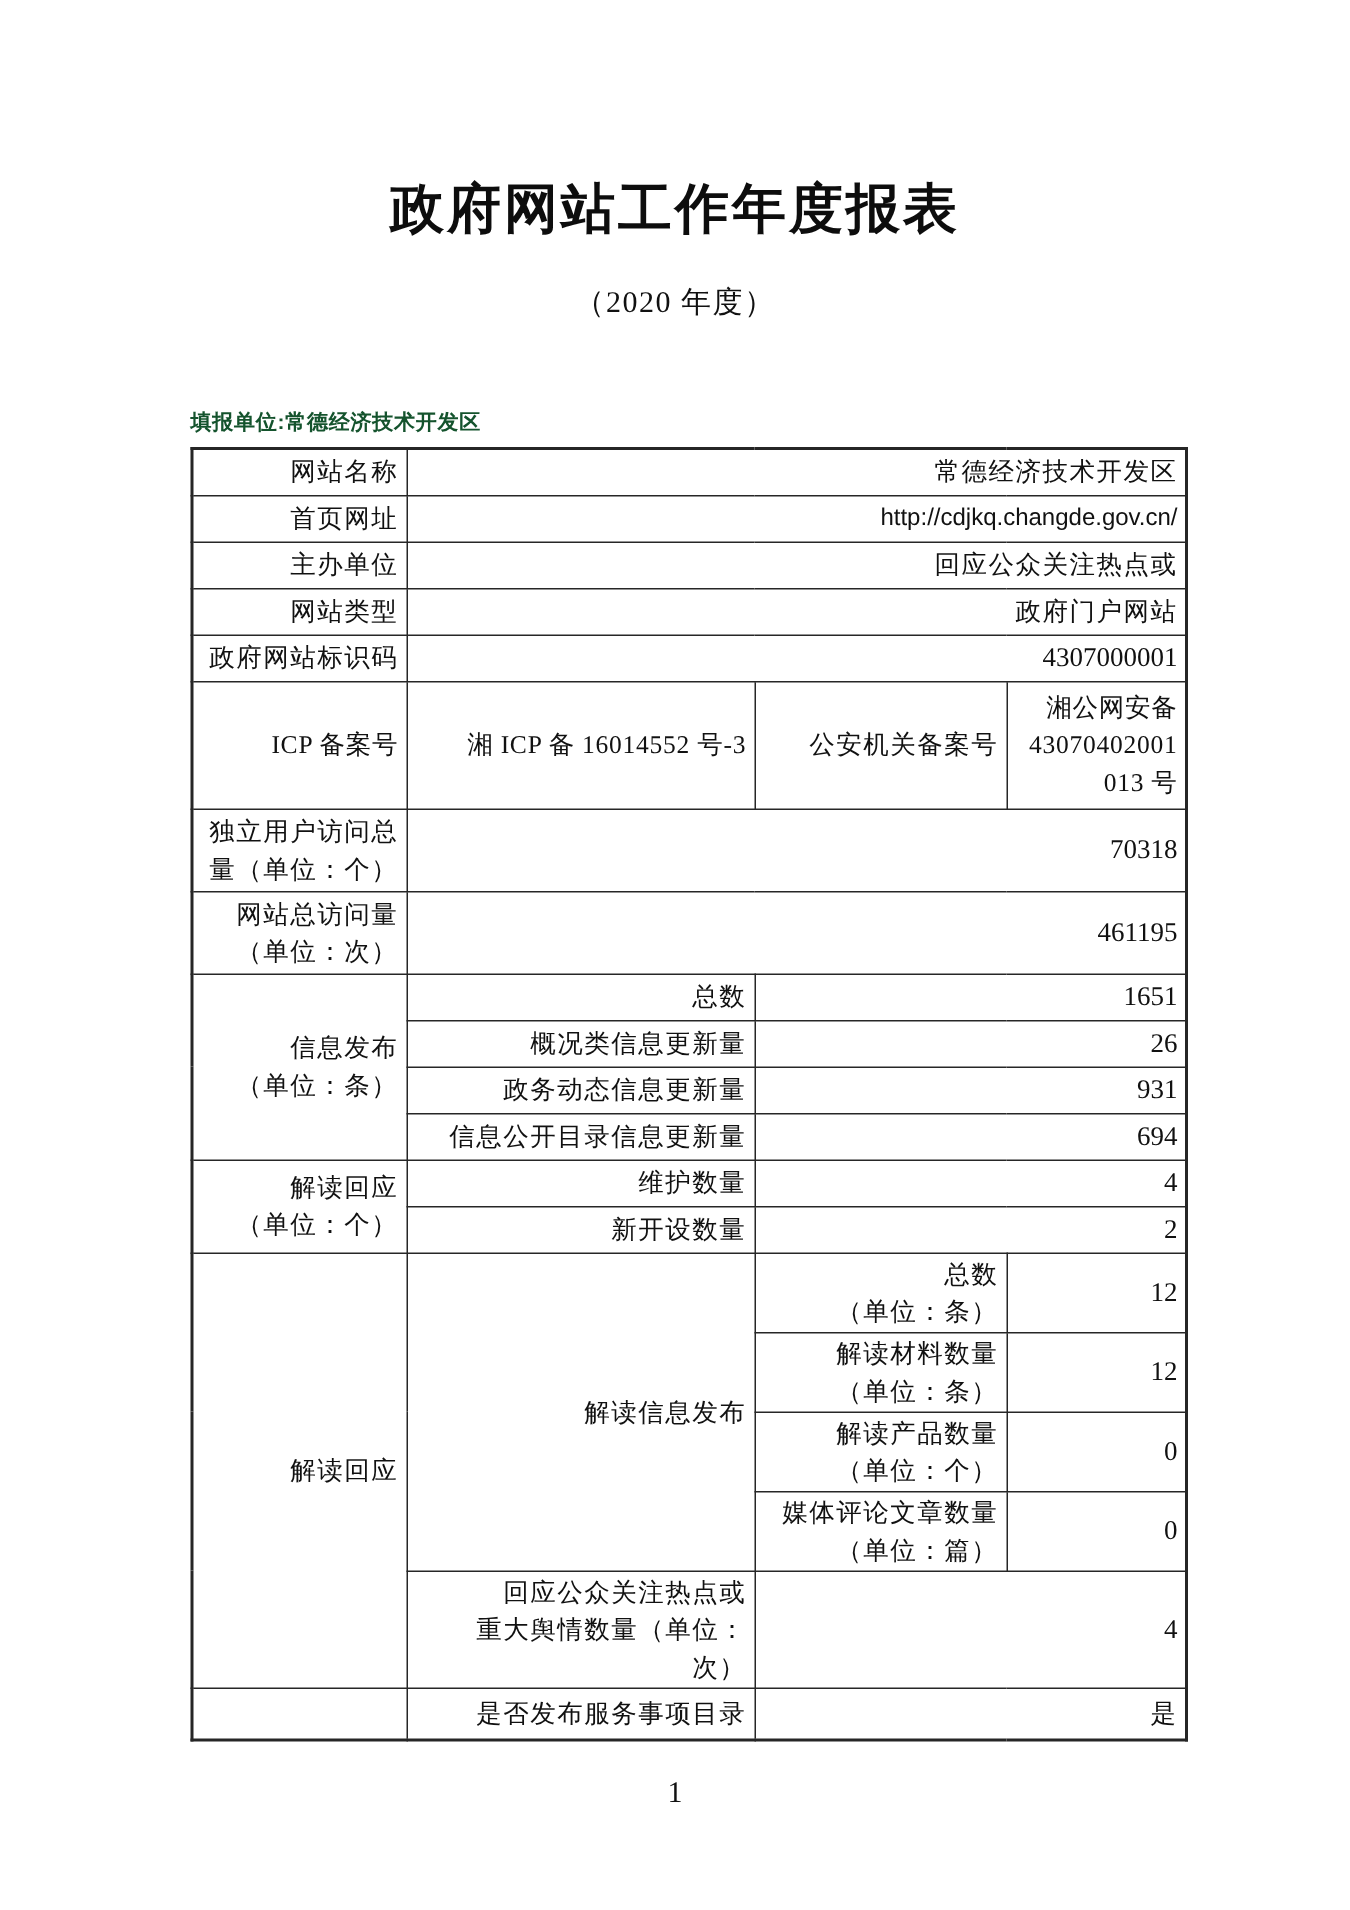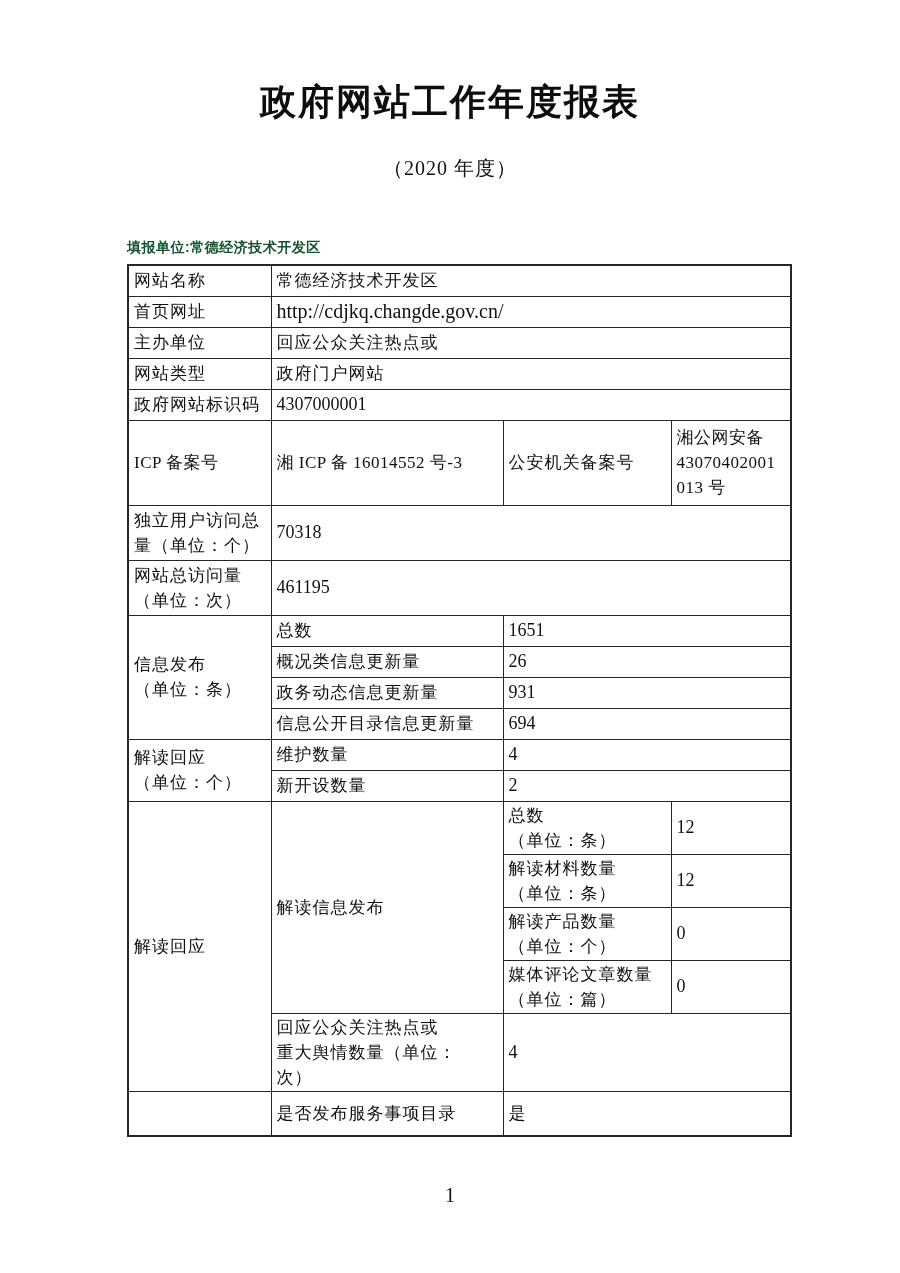--- a/index.html
+++ b/index.html
@@ -7,23 +7,23 @@
     position: relative;
     width: 900px;
     height: 1273px;
     background: #ffffff;
     color: #111111;
     font-family: "Liberation Serif", serif;
     overflow: hidden;
   }
   .title {
     margin: 0;
-    padding-top: 84px;
+    padding-top: 118px;
     text-align: center;
-    font-family: Liberation Mono, monospace;
+    font-family: Liberation Sans, sans-serif;
     font-weight: bold;
     font-size: 36px;
     line-height: 42px;
     letter-spacing: 2px;
     color: #0d0d0d;
   }
   .subtitle {
     margin-top: 30px;
     text-align: center;
     font-size: 20px;
@@ -41,47 +41,47 @@
   }
   table.report {
     border-collapse: collapse;
     table-layout: fixed;
     margin-left: 127px;
     width: 663px;
     border: 2px solid #262626;
   }
   td {
     border: 1px solid #262626;
-    text-align: left;
+    text-align: right;
     vertical-align: middle;
     font-size: 17px;
     line-height: 25px;
     letter-spacing: 1px;
     padding: 1px 5px;
     white-space: pre-line;
     overflow: hidden;
   }
   td.num {
     font-family: "Liberation Serif", serif;
     font-size: 18px;
     letter-spacing: 0;
     margin-left: 14px;
   }
   td.url {
-    font-family: Liberation Serif, serif;
-    font-size: 20px;
+    font-family: Liberation Sans, sans-serif;
+    font-size: 16px;
     letter-spacing: 0;
   }
   td.mixed { letter-spacing: 0.5px; }
   tr.r31 { height: 31px; }
   tr.r85 { height: 85px; }
   tr.r55 { height: 55px; padding-left: 18px; }
   tr.r53 { height: 53px; }
   tr.r77 { height: 77px; }
-  tr.r35 { height: 45px; }
+  tr.r35 { height: 35px; }
   .pageno {
     position: absolute;
     top: 1183px;
     left: 0;
     width: 100%;
     text-align: center;
     font-size: 20px;
     line-height: 24px;
   }
 </style>

